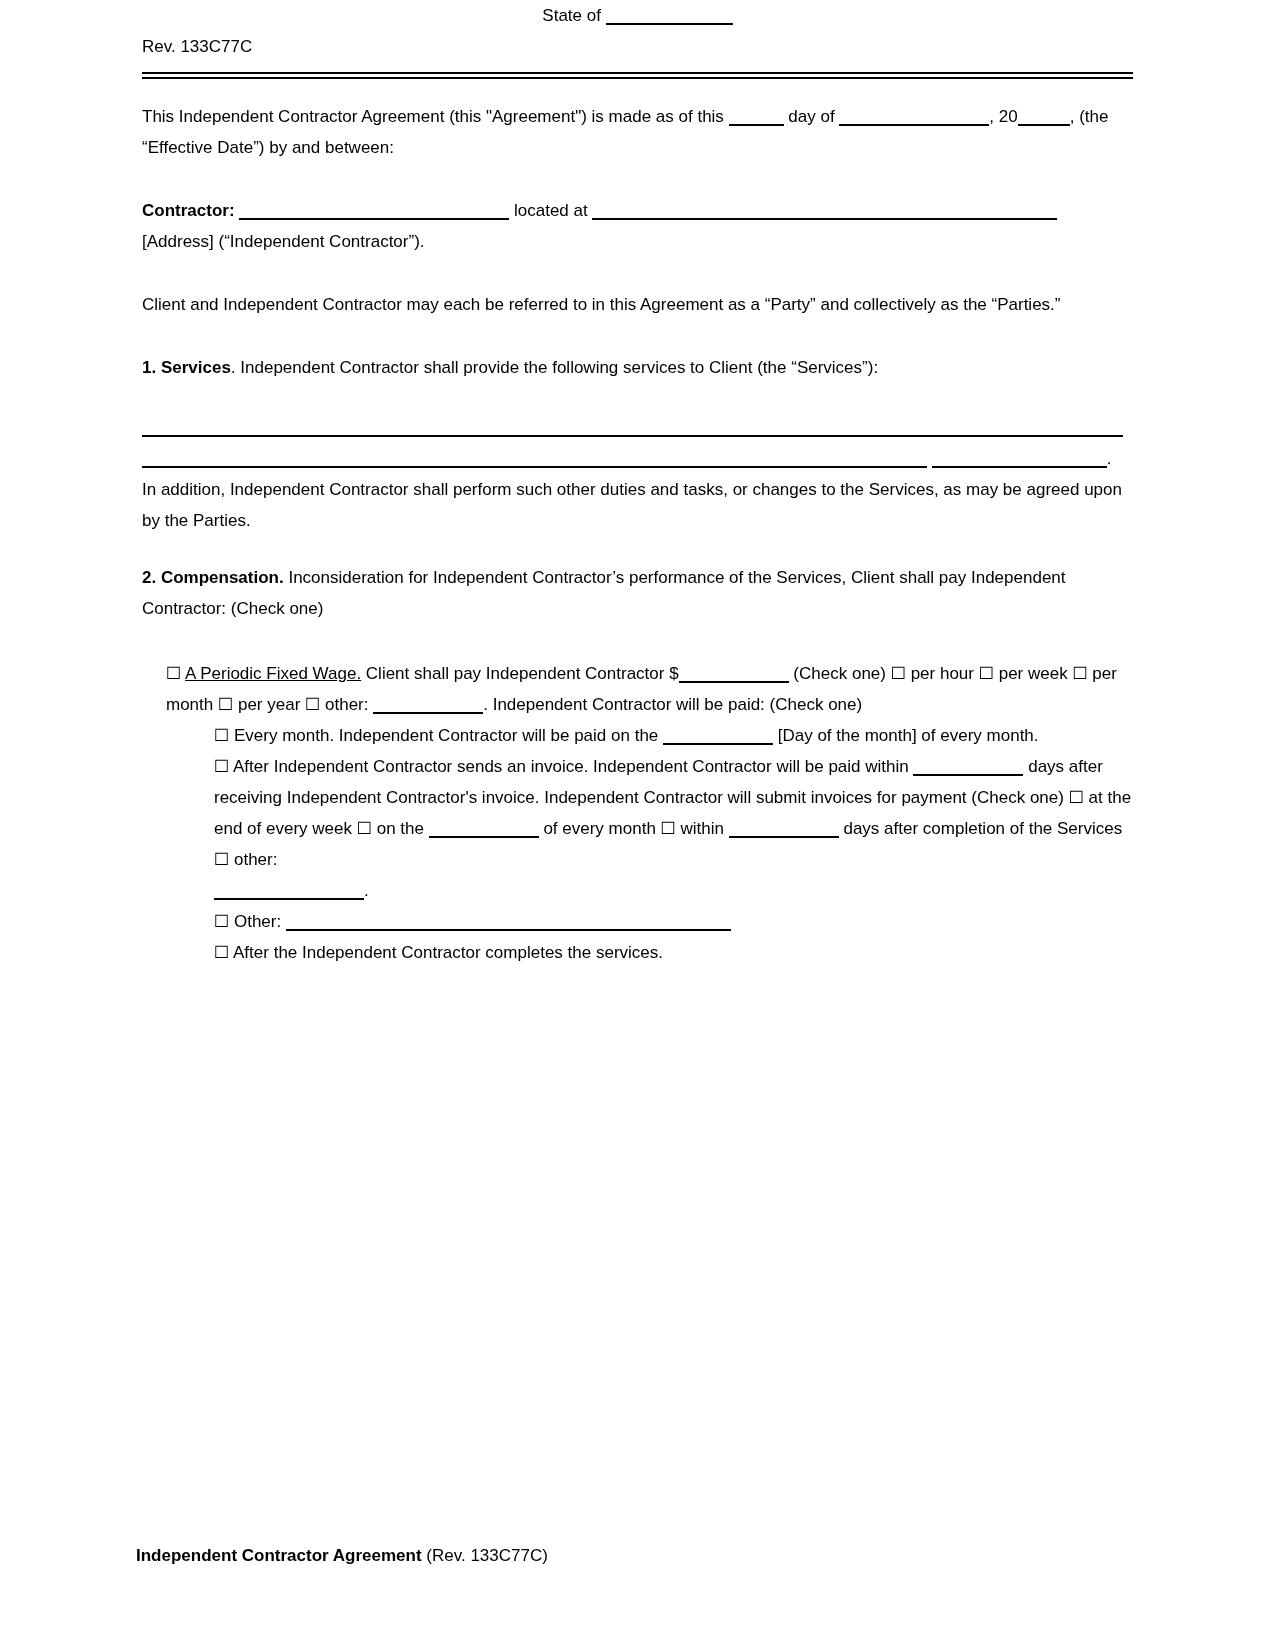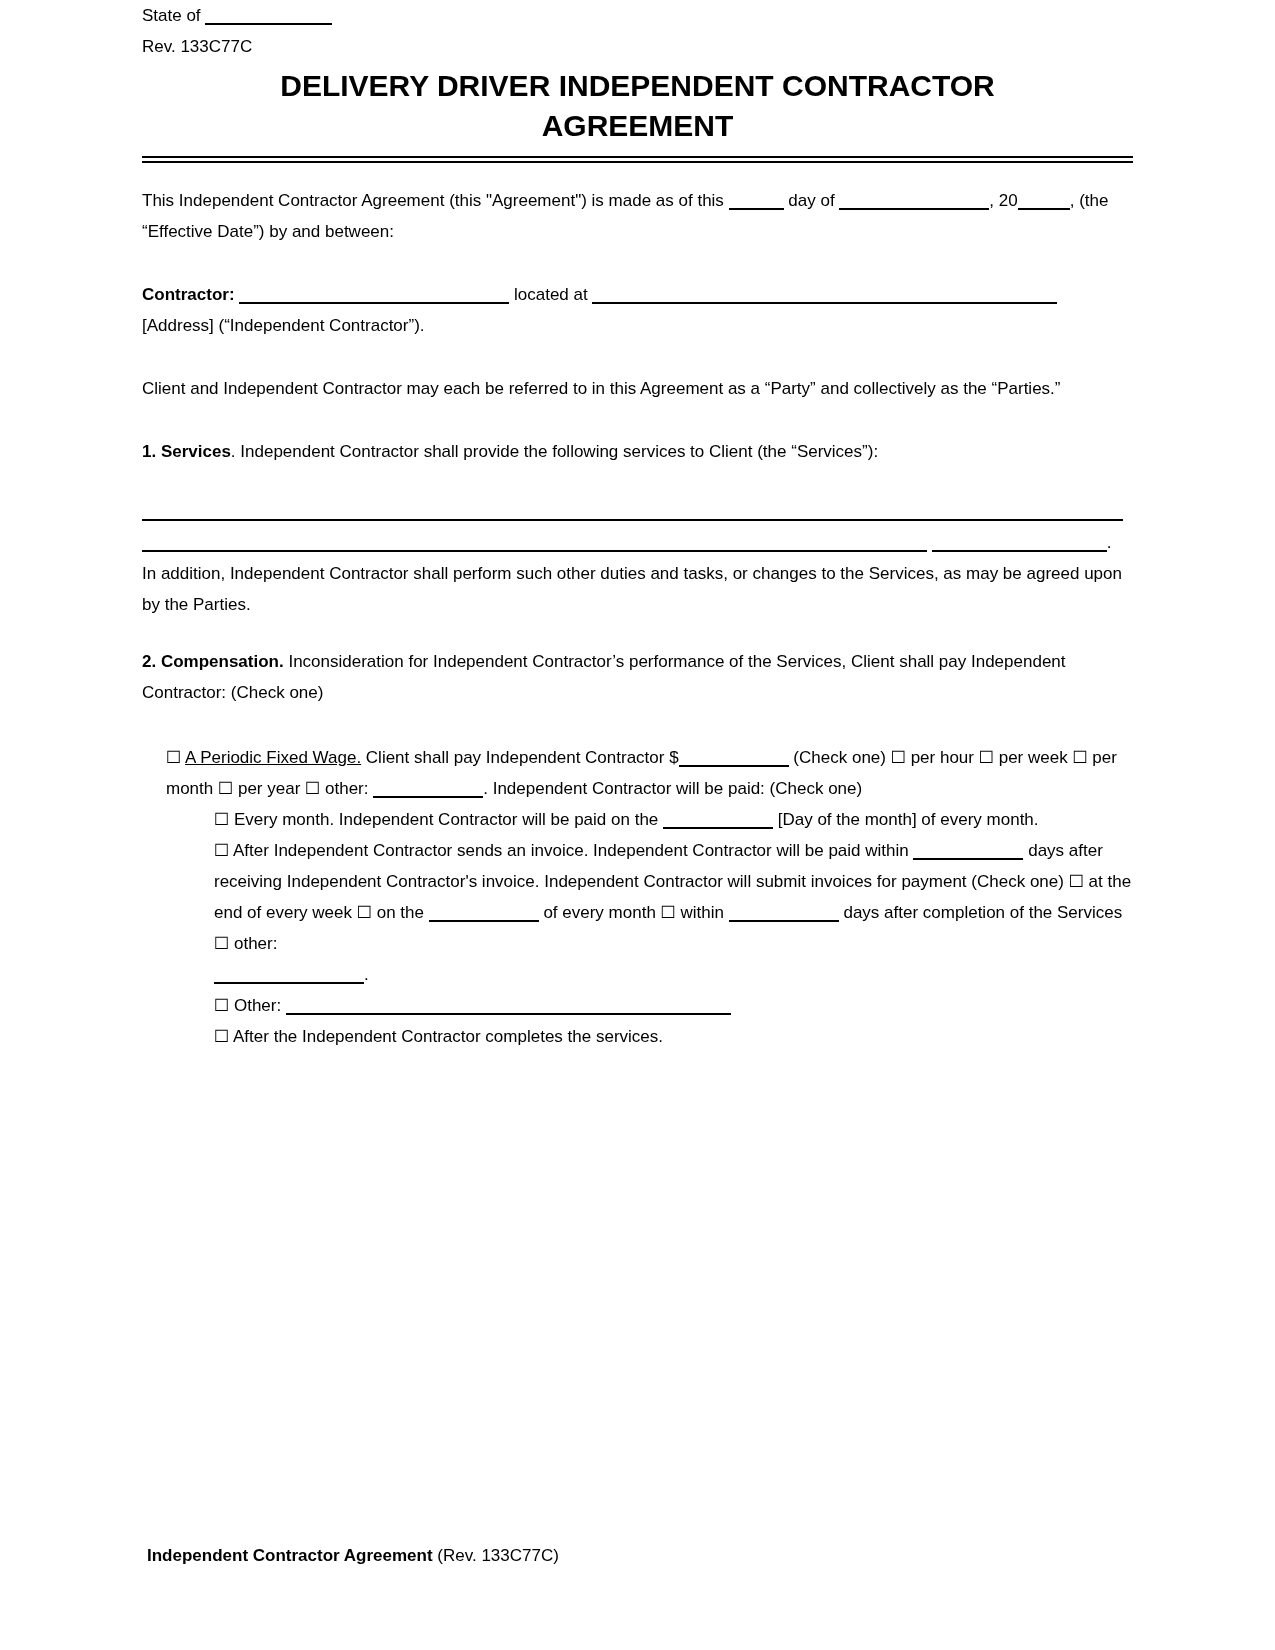--- a/index.html
+++ b/index.html
@@ -13,21 +13,21 @@
     font-size: 17px;
     line-height: 31px;
     overflow: hidden;
   }
   .content {
     position: absolute;
     left: 142px;
     top: 0;
     width: 991px;
   }
-  .state-row { margin-top: 134px; }
+  .state-row { margin-top: 134px; text-align: center; }
   .rev-row { text-align: left; }
   .title {
     margin: 4px 0 0 0;
     text-align: center;
     font-size: 30px;
     font-weight: bold;
     line-height: 40px;
     letter-spacing: 0px;
   }
   .rule {
@@ -52,39 +52,38 @@
     height: 14px;
     border-bottom: 2px solid #000;
     vertical-align: -4px;
   }
   .cb {
     font-family: "DejaVu Sans", sans-serif;
     font-size: 17px;
   }
   .footer {
     position: absolute;
-    left: 147px;
+    left: 136px;
     top: 1540px;
     font-size: 17px;
     line-height: 31px;
   }
 </style>
 </head>
 <body>
 
 <div class="page">
   <div class="content">
 
     <div class="blk state-row">
       <span>State of </span><span class="blank" style="width:127px"></span>
     </div>
 
     <div class="blk rev-row">Rev. 133C77C</div>
 
-    <h1 class="title"><span>DELIVERY DRIVER INDEPENDENT CONTRACTOR</span><br><span>AGREEMENT</span></h1>
 
     <div class="rule"></div>
 
     <div id="blocks">
         <div class="blk mt-22"><span class="txt">This Independent Contractor Agreement (this "Agreement") is made as of this </span><span class="blank" style="width: 55px;"></span><span class="txt"> day of </span><span class="blank" style="width: 150px;"></span><span class="txt">, 20</span><span class="blank" style="width: 52px;"></span><span class="txt">, (the “Effective Date”) by and between:</span></div>
         <div class="blk mt-24"><span class="b">Contractor: </span><span class="blank" style="width: 270px;"></span><span class="txt"> located at </span><span class="blank" style="width: 465px;"></span><span class="txt"> [Address] (“Independent Contractor”).</span></div>
         <div class="blk mt-24"><span class="txt">Client and Independent Contractor may each be referred to in this Agreement as a “Party” and collectively as the “Parties.”</span></div>
         <div class="blk mt-24"><span class="b">1. Services</span><span class="txt">. Independent Contractor shall provide the following services to Client (the “Services”):</span></div>
         <div class="blk mt-29"><span class="blank" style="width: 981px;"></span></div>
         <div class="blk mt-0"><span class="blank" style="width: 785px;"></span><span class="txt"> </span><span class="blank" style="width: 175px;"></span><span class="txt">.</span></div>

